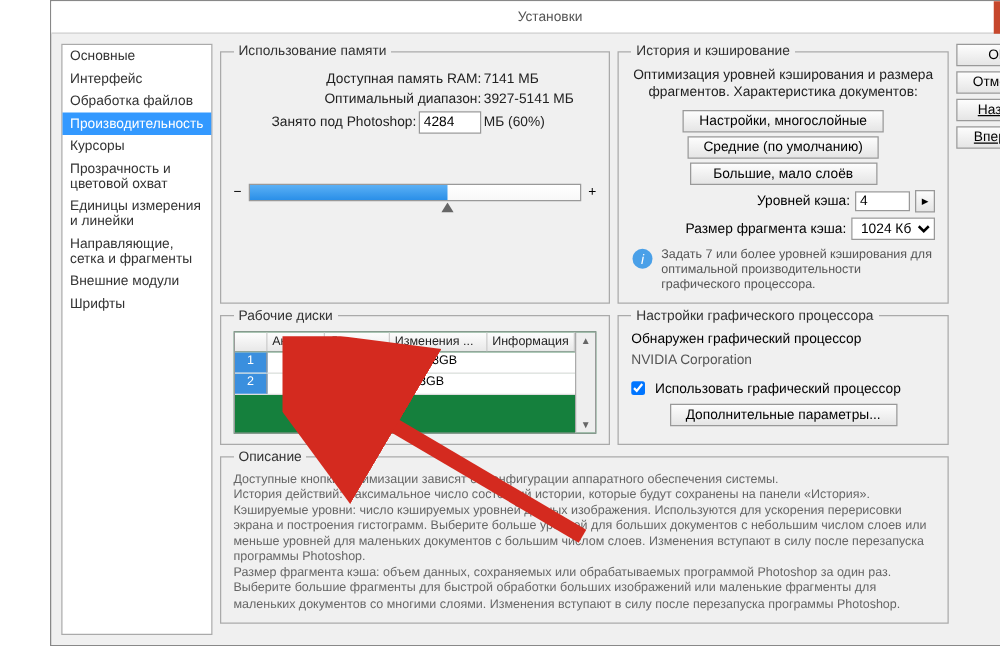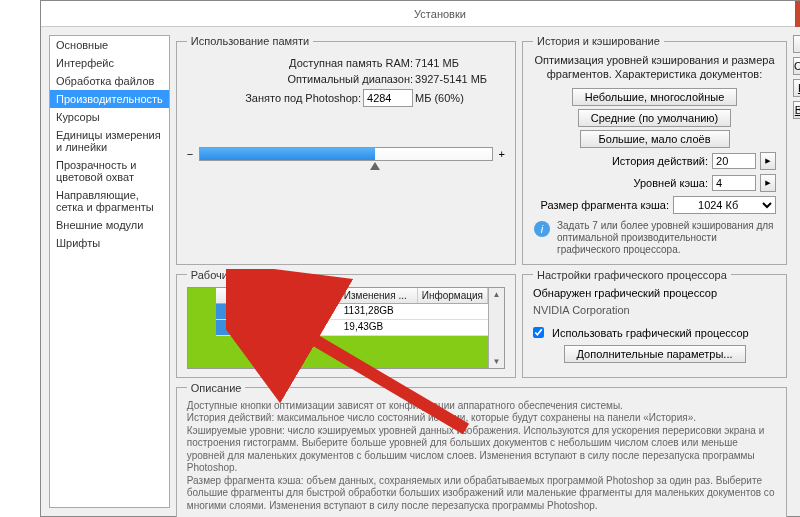--- a/index.html
+++ b/index.html
@@ -28,27 +28,27 @@
 .slider-thumb svg { display:block; }
 .hist { width: 265px; }
 .hist .txt { text-align: center; color: #222; line-height: 1.3; margin-bottom: 6px; }
 .hist .btn-row { text-align: center; margin: 3px 0; }
 .btn { display: inline-block; border: 1px solid #999; background: linear-gradient(#fdfdfd,#e5e5e5); padding: 2px 12px; cursor: pointer; text-decoration: underline; text-decoration-color: rgba(0,0,0,0); }
 .btn-big { min-width: 150px; text-align: center; }
 .param-row { display: flex; align-items: center; justify-content: flex-end; gap: 4px; margin: 4px 0; }
 .param-row .lbl { text-align: right; }
 .param-row input { width: 44px; border: 1px solid #999; padding: 1px 3px; }
 .step-btn { width: 16px; height: 18px; border: 1px solid #999; background: linear-gradient(#fdfdfd,#e5e5e5); display: inline-flex; align-items: center; justify-content: center; font-size: 7px; cursor: pointer; }
-select { border: 1px solid #999; padding: 1px 20px; background: #fff; }
+select { border: 1px solid #999; padding: 1px 2px; background: #fff; text-align: right; }
 .info-row { display: flex; gap: 6px; margin-top: 6px; align-items: flex-start; }
 .info-icon { width: 18px; height: 18px; flex-shrink: 0; }
 .info-text { font-size: 10px; color: #555; line-height: 1.2; }
 .row-mid { display: flex; gap: 6px; }
 .disks { flex: 1; }
-.table { border: 1px solid #999; background: #84cc16; height: 82px; position: relative; display:flex;padding-left:28px; }
+.table { border: 1px solid #999; background: #15803d; height: 82px; position: relative; display:flex; }
 .table-inner { flex:1; }
 .thead { display: flex; background: linear-gradient(#fdfdfd,#e8e8e8); border-bottom: 1px solid #aaa; }
 .th { padding: 2px 4px; border-right: 1px solid #ccc; font-size: 10px; color: #222; }
 .th.c1{width:26px} .th.c2{width:46px} .th.c3{width:52px} .th.c4{width:78px} .th.c5{flex:1}
 .tr { display: flex; background: #fff; border-bottom: 1px solid #ddd; }
 .tr .td { padding: 1px 4px; font-size: 10px; }
 .tr .rownum { width: 26px; background: #3a8fde; color:#fff; text-align:center; border-right:1px solid #999; }
 .tr .c2{width:46px; text-align:center} .tr .c3{width:52px} .tr .c4{width:78px} .tr .c5{flex:1}
 .table-scroll { width: 16px; background: #eee; border-left: 1px solid #aaa; display:flex; flex-direction:column; justify-content:space-between; align-items:center; padding:2px 0; }
 .sb { font-size:8px; color:#666; cursor:pointer; }
@@ -73,22 +73,22 @@
   </div>
 
   <div class="body">
 
     <div class="sidebar">
       <div class="sidebar-item">Основные</div>
       <div class="sidebar-item">Интерфейс</div>
       <div class="sidebar-item">Обработка файлов</div>
       <div class="sidebar-item active">Производительность</div>
       <div class="sidebar-item">Курсоры</div>
+      <div class="sidebar-item">Прозрачность и цветовой охват</div>
       <div class="sidebar-item">Единицы измерения и линейки</div>
-      <div class="sidebar-item">Прозрачность и цветовой охват</div>
       <div class="sidebar-item">Направляющие, сетка и фрагменты</div>
       <div class="sidebar-item">Внешние модули</div>
       <div class="sidebar-item">Шрифты</div>
     </div>
 
     <div class="main">
       <div class="row-top">
 
         <fieldset class="mem">
           <legend>Использование памяти</legend>
@@ -118,28 +118,23 @@
             <span>+</span>
           </div>
         </fieldset>
 
         <fieldset class="hist">
           <legend>История и кэширование</legend>
           <div class="txt">
             <div>Оптимизация уровней кэширования и размера</div>
             <div>фрагментов. Характеристика документов:</div>
           </div>
-          <div class="btn-row"><span class="btn btn-big">Небольшие, многослойные</span></div>
+          <div class="btn-row"><span class="btn btn-big">Настройки, многослойные</span></div>
           <div class="btn-row"><span class="btn btn-big">Средние (по умолчанию)</span></div>
           <div class="btn-row"><span class="btn btn-big">Большие, мало слоёв</span></div>
-          <div class="param-row">
-            <span class="lbl">История действий:</span>
-            <input type="text" value="20" style="">
-            <span class="step-btn">▶</span>
-          </div>
           <div class="param-row">
             <span class="lbl">Уровней кэша:</span>
             <input type="text" value="4" style="">
             <span class="step-btn">▶</span>
           </div>
           <div class="param-row">
             <span class="lbl">Размер фрагмента кэша:</span>
             <select><option>1024 Кб</option></select>
           </div>
           <div class="info-row">

